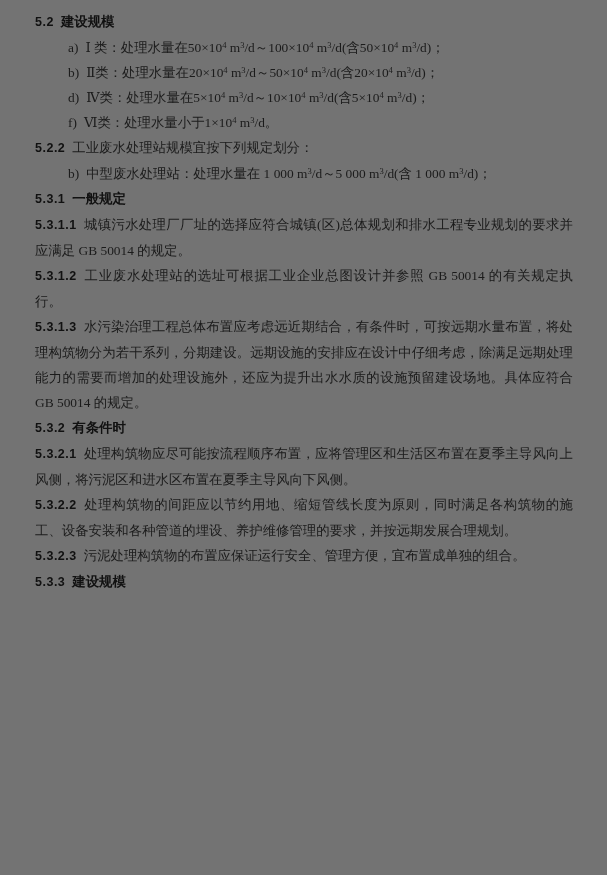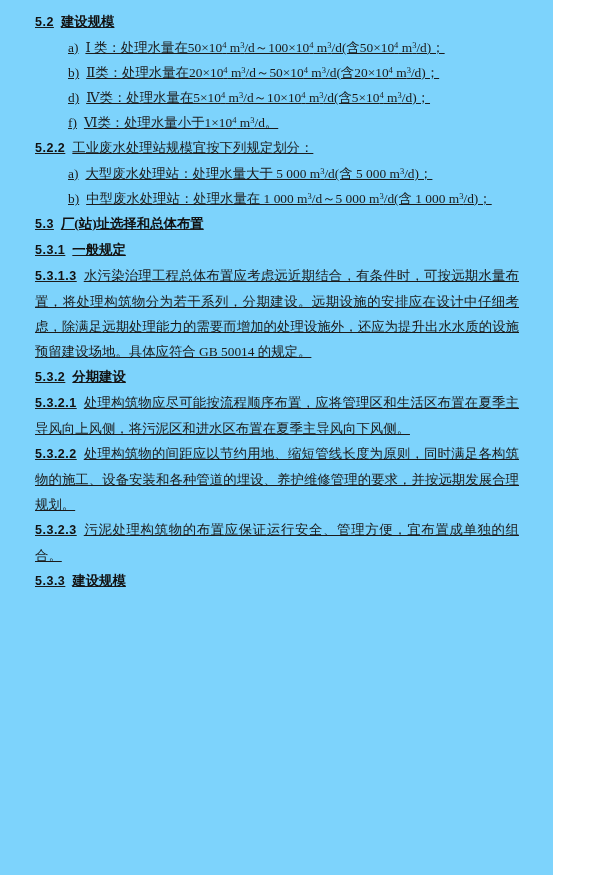--- a/index.html
+++ b/index.html
@@ -7,29 +7,28 @@
     padding: 0;
     background: #ffffff;
   }
   body {
     width: 607px;
     height: 875px;
     overflow: hidden;
   }
   .page {
     box-sizing: border-box;
-    width: 553px;
+    width: 607px;
     height: 875px;
-    background: #7dd3fc;
+    background: #737373;
     padding: 9px 34px 0 35px;
     color: #1b1b1b;
     font-family: "Liberation Serif", "DejaVu Serif", serif;
     font-size: 13.4px;
     line-height: 25px;
-    text-decoration: underline;
   }
   .doc p {
     margin: 0;
     text-align: justify;
   }
   .doc p.heading {
     font-weight: 700;
     color: #111111;
   }
   .doc .num {
@@ -60,24 +59,24 @@
 <body>
 
 <div class="page">
   <div class="doc" id="doc-body">
       <p class="heading"><span class="num">5.2</span><span class="t">建设规模</span></p>
       <p class="item"><span class="label">a)</span><span class="t">Ⅰ 类：处理水量在50×10<sup>4</sup> m<sup>3</sup>/d～100×10<sup>4</sup> m<sup>3</sup>/d(含50×10<sup>4</sup> m<sup>3</sup>/d)；</span></p>
       <p class="item"><span class="label">b)</span><span class="t">Ⅱ类：处理水量在20×10<sup>4</sup> m<sup>3</sup>/d～50×10<sup>4</sup> m<sup>3</sup>/d(含20×10<sup>4</sup> m<sup>3</sup>/d)；</span></p>
       <p class="item"><span class="label">d)</span><span class="t">Ⅳ类：处理水量在5×10<sup>4</sup> m<sup>3</sup>/d～10×10<sup>4</sup> m<sup>3</sup>/d(含5×10<sup>4</sup> m<sup>3</sup>/d)；</span></p>
       <p class="item"><span class="label">f)</span><span class="t">Ⅵ类：处理水量小于1×10<sup>4</sup> m<sup>3</sup>/d。</span></p>
       <p class="clause"><span class="num">5.2.2</span><span class="t">工业废水处理站规模宜按下列规定划分：</span></p>
-      <p class="item"><span class="label">a)</span><span class="t">大型废水处理站：处理水量大于 5 000 m<sup>3</sup>/d(含 5 000 m<sup>3</sup>/d)；</span></p>
       <p class="item"><span class="label">b)</span><span class="t">中型废水处理站：处理水量在 1 000 m<sup>3</sup>/d～5 000 m<sup>3</sup>/d(含 1 000 m<sup>3</sup>/d)；</span></p>
-      <p class="heading"><span class="num">5.3</span><span class="t">厂(站)址选择和总体布置</span></p>
       <p class="heading"><span class="num">5.3.1</span><span class="t">一般规定</span></p>
+      <p class="clause"><span class="num">5.3.1.1</span><span class="t">城镇污水处理厂厂址的选择应符合城镇(区)总体规划和排水工程专业规划的要求并应满足 GB 50014 的规定。</span></p>
+      <p class="clause"><span class="num">5.3.1.2</span><span class="t">工业废水处理站的选址可根据工业企业总图设计并参照 GB 50014 的有关规定执行。</span></p>
       <p class="clause"><span class="num">5.3.1.3</span><span class="t">水污染治理工程总体布置应考虑远近期结合，有条件时，可按远期水量布置，将处理构筑物分为若干系列，分期建设。远期设施的安排应在设计中仔细考虑，除满足远期处理能力的需要而增加的处理设施外，还应为提升出水水质的设施预留建设场地。具体应符合 GB 50014 的规定。</span></p>
-      <p class="heading"><span class="num">5.3.2</span><span class="t">分期建设</span></p>
+      <p class="heading"><span class="num">5.3.2</span><span class="t">有条件时</span></p>
       <p class="clause"><span class="num">5.3.2.1</span><span class="t">处理构筑物应尽可能按流程顺序布置，应将管理区和生活区布置在夏季主导风向上风侧，将污泥区和进水区布置在夏季主导风向下风侧。</span></p>
       <p class="clause"><span class="num">5.3.2.2</span><span class="t">处理构筑物的间距应以节约用地、缩短管线长度为原则，同时满足各构筑物的施工、设备安装和各种管道的埋设、养护维修管理的要求，并按远期发展合理规划。</span></p>
       <p class="clause"><span class="num">5.3.2.3</span><span class="t">污泥处理构筑物的布置应保证运行安全、管理方便，宜布置成单独的组合。</span></p>
       <p class="heading"><span class="num">5.3.3</span><span class="t">建设规模</span></p>
     </div>
 </div>
 
 </body></html>

